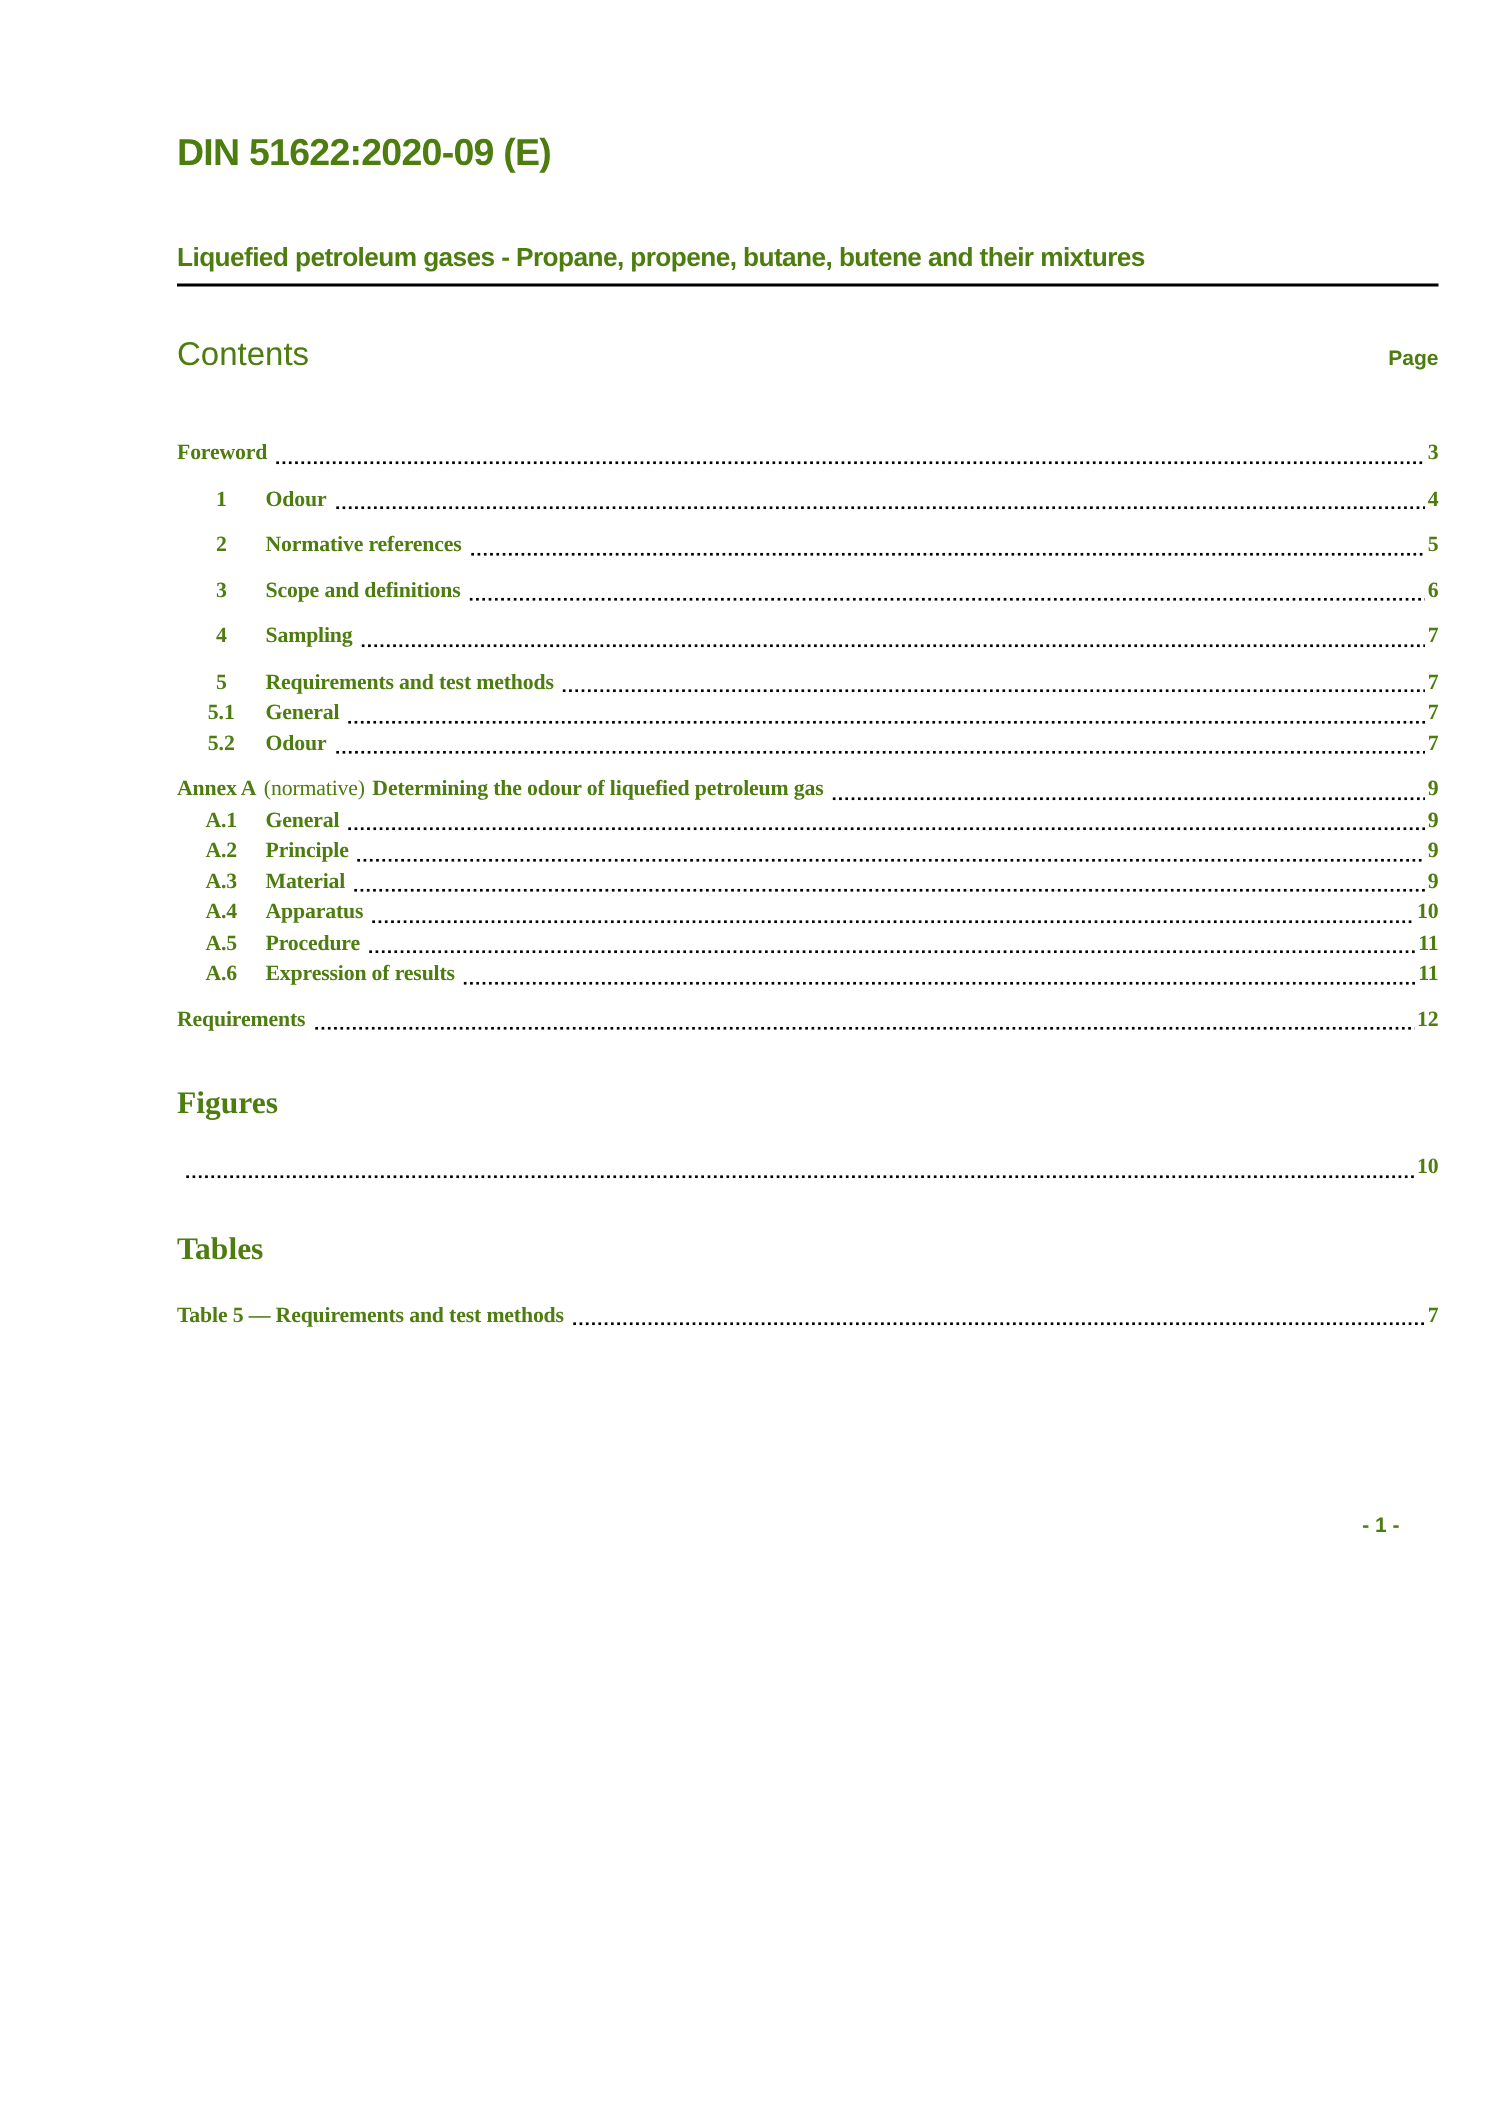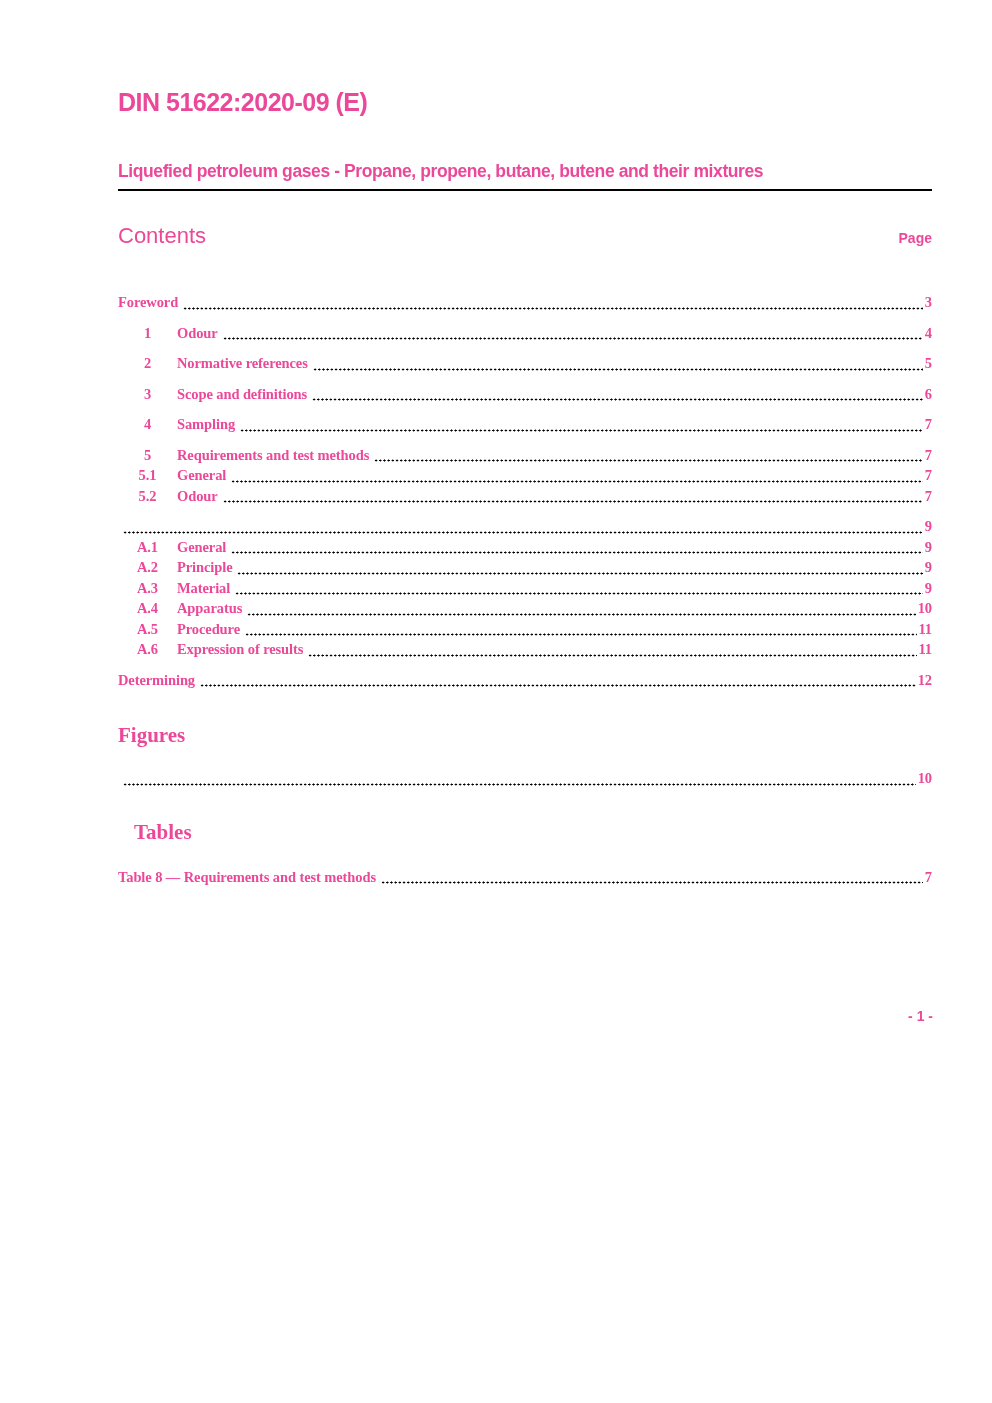--- a/index.html
+++ b/index.html
@@ -2,22 +2,22 @@
 <html><head>
 <meta charset="utf-8">
 <style>
   html, body { margin: 0; padding: 0; background: #ffffff; }
   .page {
     position: relative;
     width: 992px;
     height: 1080px;
     box-sizing: border-box;
     background: #ffffff;
-    color: #ec4899;
-    padding: 90px 60px 0 118px;
+    color: #4d7c0f;
+    padding: 90px 33px 0 118px;
     overflow: hidden;
   }
   .doc-title {
     margin: 0;
     font-family: "Liberation Sans", sans-serif;
     font-weight: bold;
     font-size: 25px;
     line-height: 25px;
     letter-spacing: -0.5px;
   }
@@ -82,21 +82,21 @@
   .toc-page { flex: 0 0 auto; }
   .serif-heading {
     margin: 0;
     font-family: "Liberation Serif", serif;
     font-weight: bold;
     font-size: 21px;
     line-height: 24px;
   }
   .figures-heading { margin-top: 33px; }
   .figures-list { margin-top: 21px; }
-  .tables-heading { margin-top: 31px; margin-left: 16px; }
+  .tables-heading { margin-top: 31px; }
   .tables-list { margin-top: 23px; }
   .footer-page-num {
     position: absolute;
     right: 59px;
     bottom: 56px;
     font-family: "Liberation Sans", sans-serif;
     font-weight: bold;
     font-size: 14px;
   }
 </style>
@@ -160,20 +160,21 @@
         <span class="toc-leader"></span>
         <span class="toc-page">7</span>
       </div>
       <div class="toc-row">
         <span class="toc-num">5.2</span>
         <span class="toc-title">Odour</span>
         <span class="toc-leader"></span>
         <span class="toc-page">7</span>
       </div>
       <div class="toc-row gap">
+        <span class="toc-title"><span class="toc-part">Annex A</span><span class="toc-part w-normal">(normative)</span><span class="toc-part">Determining the odour of liquefied petroleum gas</span></span>
         <span class="toc-leader"></span>
         <span class="toc-page">9</span>
       </div>
       <div class="toc-row">
         <span class="toc-num">A.1</span>
         <span class="toc-title">General</span>
         <span class="toc-leader"></span>
         <span class="toc-page">9</span>
       </div>
       <div class="toc-row">
@@ -200,38 +201,38 @@
         <span class="toc-leader"></span>
         <span class="toc-page">11</span>
       </div>
       <div class="toc-row">
         <span class="toc-num">A.6</span>
         <span class="toc-title">Expression of results</span>
         <span class="toc-leader"></span>
         <span class="toc-page">11</span>
       </div>
       <div class="toc-row gap">
-        <span class="toc-title">Determining</span>
+        <span class="toc-title">Requirements</span>
         <span class="toc-leader"></span>
         <span class="toc-page">12</span>
       </div>
     </div>
 
   <h2 class="serif-heading figures-heading">Figures</h2>
   <div class="toc figures-list">
       <div class="toc-row">
         <span class="toc-leader"></span>
         <span class="toc-page">10</span>
       </div>
     </div>
 
   <h2 class="serif-heading tables-heading">Tables</h2>
   <div class="toc tables-list">
       <div class="toc-row">
-        <span class="toc-title">Table 8 — Requirements and test methods</span>
+        <span class="toc-title">Table 5 — Requirements and test methods</span>
         <span class="toc-leader"></span>
         <span class="toc-page">7</span>
       </div>
     </div>
 
   <div class="footer-page-num">- 1 -</div>
 
 </div>
 
 </body></html>

